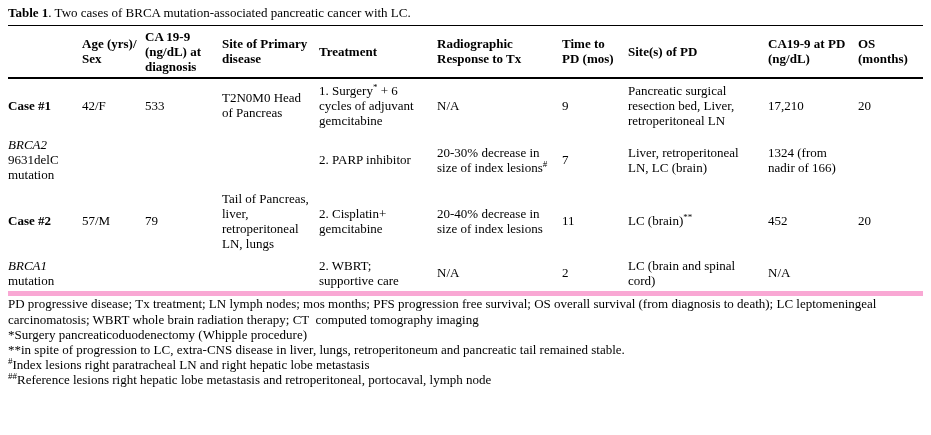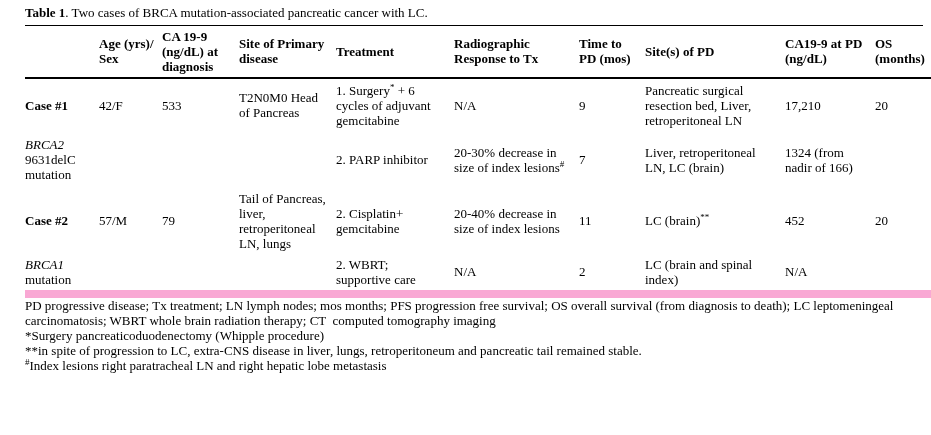--- a/index.html
+++ b/index.html
@@ -1,21 +1,21 @@
 <!DOCTYPE html>
 <html><head>
 <meta charset="utf-8">
 <style>
   html, body { margin: 0; padding: 0; background: #ffffff; }
   body {
     width: 931px; height: 435px;
     font-family: "Liberation Serif", "DejaVu Serif", serif;
     font-size: 13px; color: #000; overflow: hidden;
   }
-  .page { padding: 4px 8px 0 25px; }
+  .page { padding: 4px 8px 0 8px; }
 
   .title-line {
     padding: 2px 0 4px 0;
     border-bottom: 1.5px solid #000;
     line-height: 1.15;
   }
   .title-line b { font-weight: bold; }
 
   table.main {
     border-collapse: collapse;
@@ -27,21 +27,21 @@
     vertical-align: middle;
     padding: 2px 8px 2px 0;
     line-height: 1.16;
     font-weight: normal;
     overflow: hidden;
   }
   thead th {
     font-weight: bold;
     border-bottom: 2px solid #000;
   }
-  tbody tr:last-child td { border-bottom: 8px solid #f9a8d4; }
+  tbody tr:last-child td { border-bottom: 5px solid #f9a8d4; }
 
   tr.hdr   { height: 52px; }
   tr.r-c1  { height: 54px; }
   tr.r-b2  { height: 56px; }
   tr.r-w1  { height: 36px; }
   tr.r-c2  { height: 66px; }
   tr.r-b1  { height: 40px; }
 
   .bold { font-weight: bold; margin-top: 20px; }
   .gene { font-style: italic; display: block; }
@@ -122,27 +122,28 @@
         <td>20</td>
       </tr>
       <tr class="r-b1">
         <td><span class="gene">BRCA1</span><span>mutation</span></td>
         <td></td>
         <td></td>
         <td></td>
         <td>2. WBRT; supportive care</td>
         <td>N/A</td>
         <td>2</td>
-        <td>LC (brain and spinal index)</td>
+        <td>LC (brain and spinal cord)</td>
         <td>N/A</td>
         <td></td>
       </tr>
     </tbody>
   </table>
 
   <div class="footnotes">
     <div><sup></sup><span class="footnote">PD progressive disease; Tx treatment; LN lymph nodes; mos months; PFS progression free survival; OS overall survival (from diagnosis to death); LC leptomeningeal carcinomatosis; WBRT whole brain radiation therapy; CT  computed tomography imaging</span></div>
     <div><sup></sup><span class="footnote">*Surgery pancreaticoduodenectomy (Whipple procedure)</span></div>
     <div><sup></sup><span class="footnote">**in spite of progression to LC, extra-CNS disease in liver, lungs, retroperitoneum and pancreatic tail remained stable.</span></div>
     <div><sup>#</sup><span class="footnote">Index lesions right paratracheal LN and right hepatic lobe metastasis</span></div>
+    <div><sup>##</sup><span class="footnote">Reference lesions right hepatic lobe metastasis and retroperitoneal, portocaval, lymph node</span></div>
   </div>
 
 </div>
 
 </body></html>

